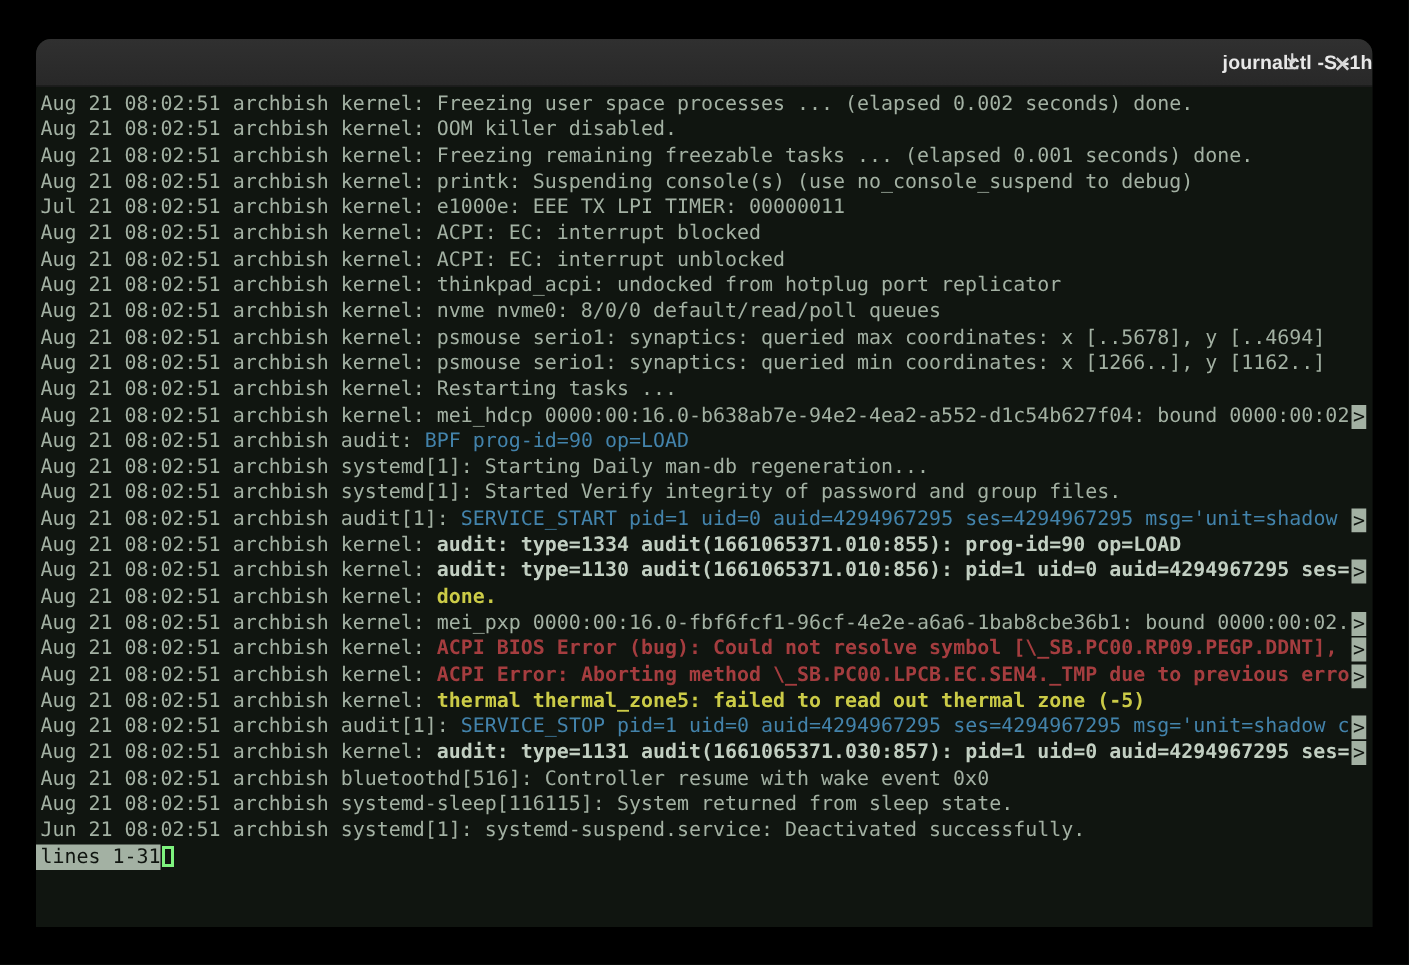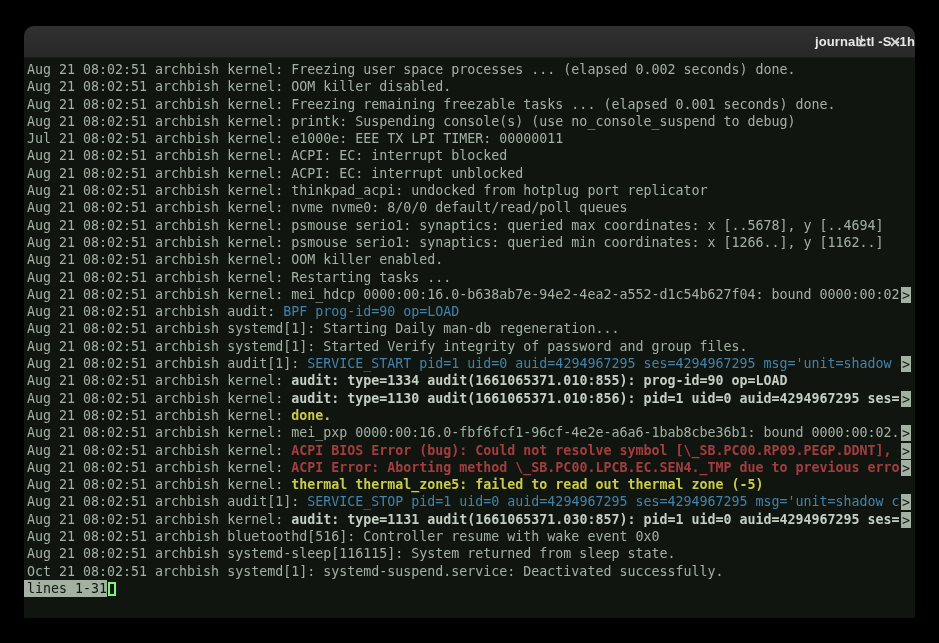--- a/index.html
+++ b/index.html
@@ -95,38 +95,37 @@
         <div class="line"><span class="line-text"><span class="seg normal">Aug 21 08:02:51 archbish kernel: OOM killer disabled.</span></span></div>
         <div class="line"><span class="line-text"><span class="seg normal">Aug 21 08:02:51 archbish kernel: Freezing remaining freezable tasks ... (elapsed 0.001 seconds) done.</span></span></div>
         <div class="line"><span class="line-text"><span class="seg normal">Aug 21 08:02:51 archbish kernel: printk: Suspending console(s) (use no_console_suspend to debug)</span></span></div>
         <div class="line"><span class="line-text"><span class="seg normal">Jul 21 08:02:51 archbish kernel: e1000e: EEE TX LPI TIMER: 00000011</span></span></div>
         <div class="line"><span class="line-text"><span class="seg normal">Aug 21 08:02:51 archbish kernel: ACPI: EC: interrupt blocked</span></span></div>
         <div class="line"><span class="line-text"><span class="seg normal">Aug 21 08:02:51 archbish kernel: ACPI: EC: interrupt unblocked</span></span></div>
         <div class="line"><span class="line-text"><span class="seg normal">Aug 21 08:02:51 archbish kernel: thinkpad_acpi: undocked from hotplug port replicator</span></span></div>
         <div class="line"><span class="line-text"><span class="seg normal">Aug 21 08:02:51 archbish kernel: nvme nvme0: 8/0/0 default/read/poll queues</span></span></div>
         <div class="line"><span class="line-text"><span class="seg normal">Aug 21 08:02:51 archbish kernel: psmouse serio1: synaptics: queried max coordinates: x [..5678], y [..4694]</span></span></div>
         <div class="line"><span class="line-text"><span class="seg normal">Aug 21 08:02:51 archbish kernel: psmouse serio1: synaptics: queried min coordinates: x [1266..], y [1162..]</span></span></div>
-        <div class="line"><span class="line-text"><span class="seg normal">Aug 21 08:02:51 archbish kernel: OOM killer enabled.</span></span></div>
         <div class="line"><span class="line-text"><span class="seg normal">Aug 21 08:02:51 archbish kernel: Restarting tasks ...</span></span></div>
         <div class="line"><span class="line-text"><span class="seg normal">Aug 21 08:02:51 archbish kernel: mei_hdcp 0000:00:16.0-b638ab7e-94e2-4ea2-a552-d1c54b627f04: bound 0000:00:02</span></span><span class="marker">&gt;</span></div>
         <div class="line"><span class="line-text"><span class="seg normal">Aug 21 08:02:51 archbish audit: </span><span class="seg blue">BPF prog-id=90 op=LOAD</span></span></div>
         <div class="line"><span class="line-text"><span class="seg normal">Aug 21 08:02:51 archbish systemd[1]: Starting Daily man-db regeneration...</span></span></div>
         <div class="line"><span class="line-text"><span class="seg normal">Aug 21 08:02:51 archbish systemd[1]: Started Verify integrity of password and group files.</span></span></div>
         <div class="line"><span class="line-text"><span class="seg normal">Aug 21 08:02:51 archbish audit[1]: </span><span class="seg blue">SERVICE_START pid=1 uid=0 auid=4294967295 ses=4294967295 msg='unit=shadow </span></span><span class="marker">&gt;</span></div>
         <div class="line"><span class="line-text"><span class="seg normal">Aug 21 08:02:51 archbish kernel: </span><span class="seg bold">audit: type=1334 audit(1661065371.010:855): prog-id=90 op=LOAD</span></span></div>
         <div class="line"><span class="line-text"><span class="seg normal">Aug 21 08:02:51 archbish kernel: </span><span class="seg bold">audit: type=1130 audit(1661065371.010:856): pid=1 uid=0 auid=4294967295 ses=</span></span><span class="marker">&gt;</span></div>
         <div class="line"><span class="line-text"><span class="seg normal">Aug 21 08:02:51 archbish kernel: </span><span class="seg bold-yellow">done.</span></span></div>
         <div class="line"><span class="line-text"><span class="seg normal">Aug 21 08:02:51 archbish kernel: mei_pxp 0000:00:16.0-fbf6fcf1-96cf-4e2e-a6a6-1bab8cbe36b1: bound 0000:00:02.</span></span><span class="marker">&gt;</span></div>
         <div class="line"><span class="line-text"><span class="seg normal">Aug 21 08:02:51 archbish kernel: </span><span class="seg bold-red">ACPI BIOS Error (bug): Could not resolve symbol [\_SB.PC00.RP09.PEGP.DDNT], </span></span><span class="marker">&gt;</span></div>
         <div class="line"><span class="line-text"><span class="seg normal">Aug 21 08:02:51 archbish kernel: </span><span class="seg bold-red">ACPI Error: Aborting method \_SB.PC00.LPCB.EC.SEN4._TMP due to previous erro</span></span><span class="marker">&gt;</span></div>
         <div class="line"><span class="line-text"><span class="seg normal">Aug 21 08:02:51 archbish kernel: </span><span class="seg bold-yellow">thermal thermal_zone5: failed to read out thermal zone (-5)</span></span></div>
         <div class="line"><span class="line-text"><span class="seg normal">Aug 21 08:02:51 archbish audit[1]: </span><span class="seg blue">SERVICE_STOP pid=1 uid=0 auid=4294967295 ses=4294967295 msg='unit=shadow c</span></span><span class="marker">&gt;</span></div>
         <div class="line"><span class="line-text"><span class="seg normal">Aug 21 08:02:51 archbish kernel: </span><span class="seg bold">audit: type=1131 audit(1661065371.030:857): pid=1 uid=0 auid=4294967295 ses=</span></span><span class="marker">&gt;</span></div>
         <div class="line"><span class="line-text"><span class="seg normal">Aug 21 08:02:51 archbish bluetoothd[516]: Controller resume with wake event 0x0</span></span></div>
         <div class="line"><span class="line-text"><span class="seg normal">Aug 21 08:02:51 archbish systemd-sleep[116115]: System returned from sleep state.</span></span></div>
-        <div class="line"><span class="line-text"><span class="seg normal">Oct 21 08:02:51 archbish systemd[1]: systemd-suspend.service: Deactivated successfully.</span></span></div>
+        <div class="line"><span class="line-text"><span class="seg normal">Jun 21 08:02:51 archbish systemd[1]: systemd-suspend.service: Deactivated successfully.</span></span></div>
       </div>
     <div class="status-line">
       <span class="status-text">lines 1-31</span>
       <span class="cursor"></span>
     </div>
   </div>
 </div>
 
 </body></html>

